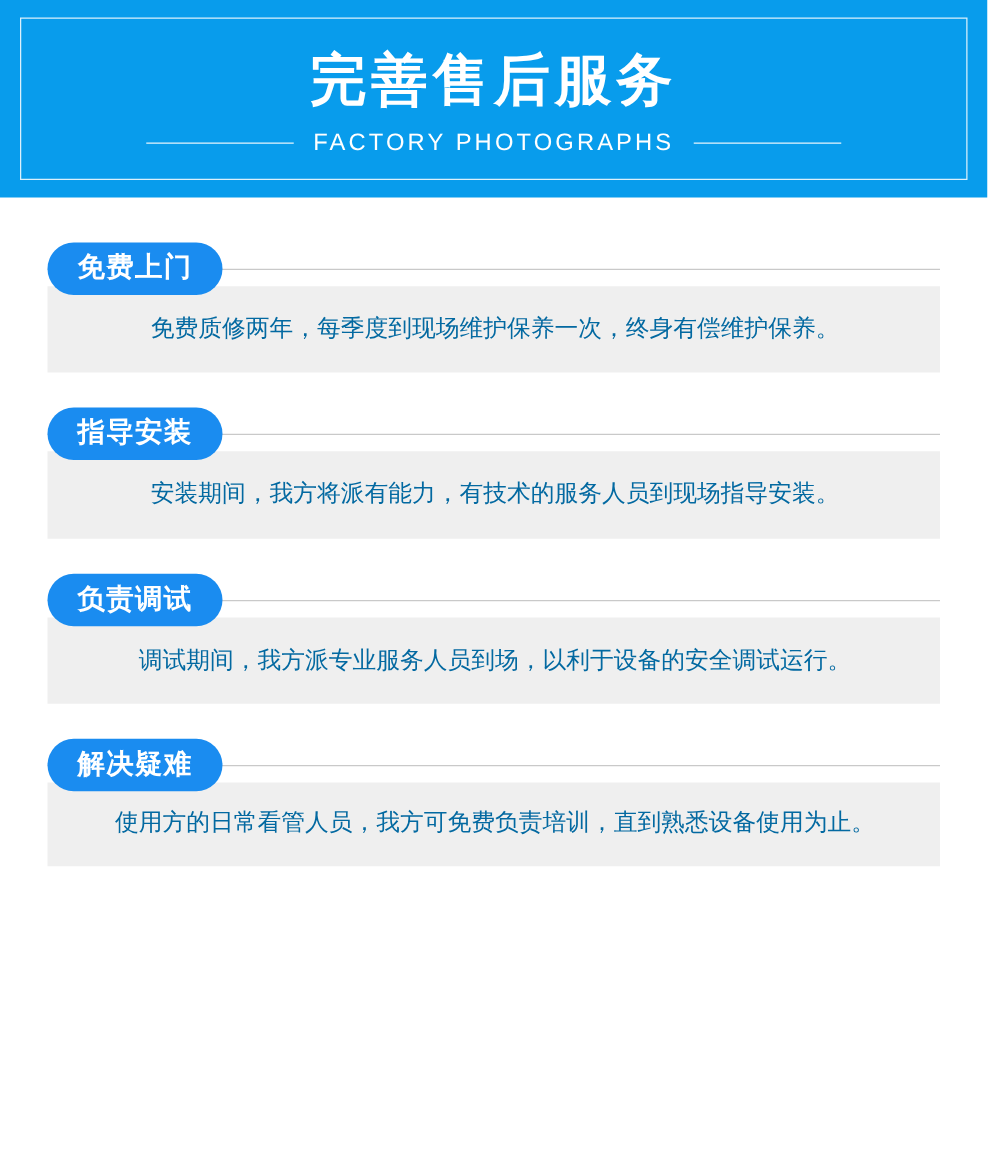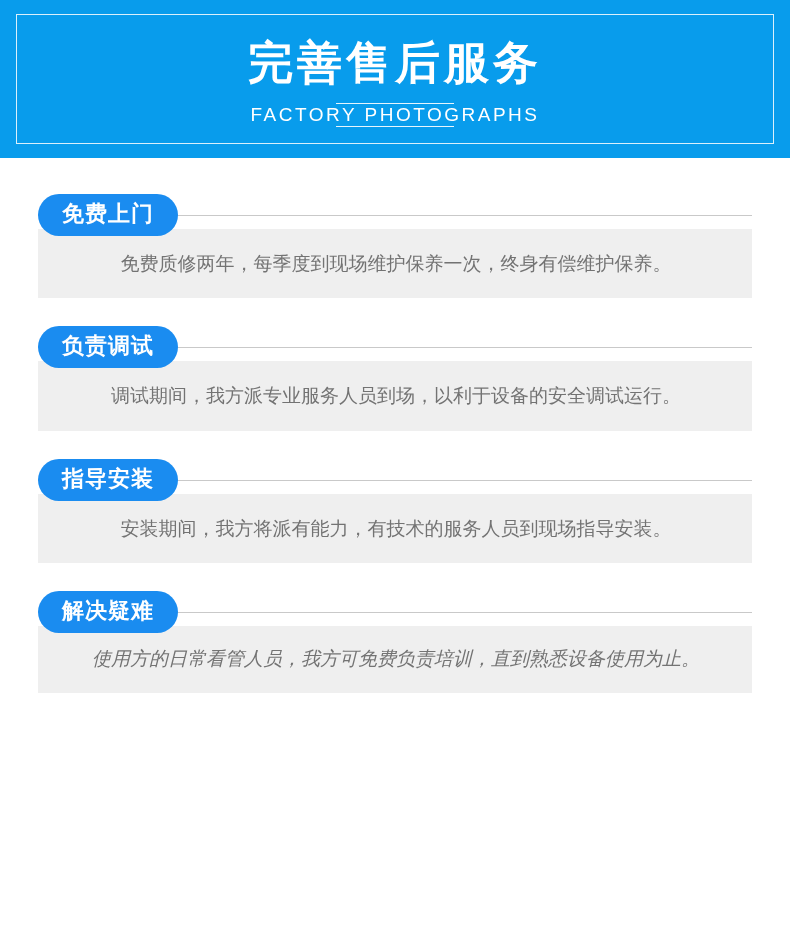--- a/index.html
+++ b/index.html
@@ -56,21 +56,20 @@
     letter-spacing: 4px;
     line-height: 1.15;
     margin-top: 6px;
   }
   .header-sub-row {
     display: flex;
     align-items: center;
     justify-content: center;
     width: 100%;
     margin-top: 14px;
-    flex-direction: column;
   }
   .header-rule {
     height: 1px;
     background: rgba(255,255,255,0.9);
     width: 118px;
   }
   .header-subtitle {
     color: #ffffff;
     font-size: 19px;
     letter-spacing: 2.5px;
@@ -116,30 +115,29 @@
     position: absolute;
     left: 0;
     right: 0;
     top: 50%;
     height: 1px;
     background: #c9c9c9;
     z-index: 1;
   }
   .desc {
     background: #efefef;
-    color: #737373;
+    color: #0369a1;
     font-size: 19px;
     line-height: 1.75;
     padding: 18px 22px 18px 24px;
     margin-top: -9px;
     box-sizing: border-box;
   }
   .desc-2line {
     padding-top: 16px;
-    font-style: italic;
   }
 </style>
 </head>
 <body>
 
 <div class="page">
 
   <div class="header">
     <div class="header-frame"></div>
     <div class="header-inner">
@@ -158,31 +156,31 @@
       <div class="tag-row">
         <div class="tag-line"></div>
         <div class="tag">免费上门</div>
       </div>
       <div class="desc">免费质修两年，每季度到现场维护保养一次，终身有偿维护保养。</div>
     </div>
 
     <div class="service-block">
       <div class="tag-row">
         <div class="tag-line"></div>
-        <div class="tag">负责调试</div>
+        <div class="tag">指导安装</div>
       </div>
-      <div class="desc">调试期间，我方派专业服务人员到场，以利于设备的安全调试运行。</div>
+      <div class="desc">安装期间，我方将派有能力，有技术的服务人员到现场指导安装。</div>
     </div>
 
     <div class="service-block">
       <div class="tag-row">
         <div class="tag-line"></div>
-        <div class="tag">指导安装</div>
+        <div class="tag">负责调试</div>
       </div>
-      <div class="desc">安装期间，我方将派有能力，有技术的服务人员到现场指导安装。</div>
+      <div class="desc">调试期间，我方派专业服务人员到场，以利于设备的安全调试运行。</div>
     </div>
 
     <div class="service-block">
     </div>
 
     <div class="service-block">
       <div class="tag-row">
         <div class="tag-line"></div>
         <div class="tag">解决疑难</div>
       </div>

